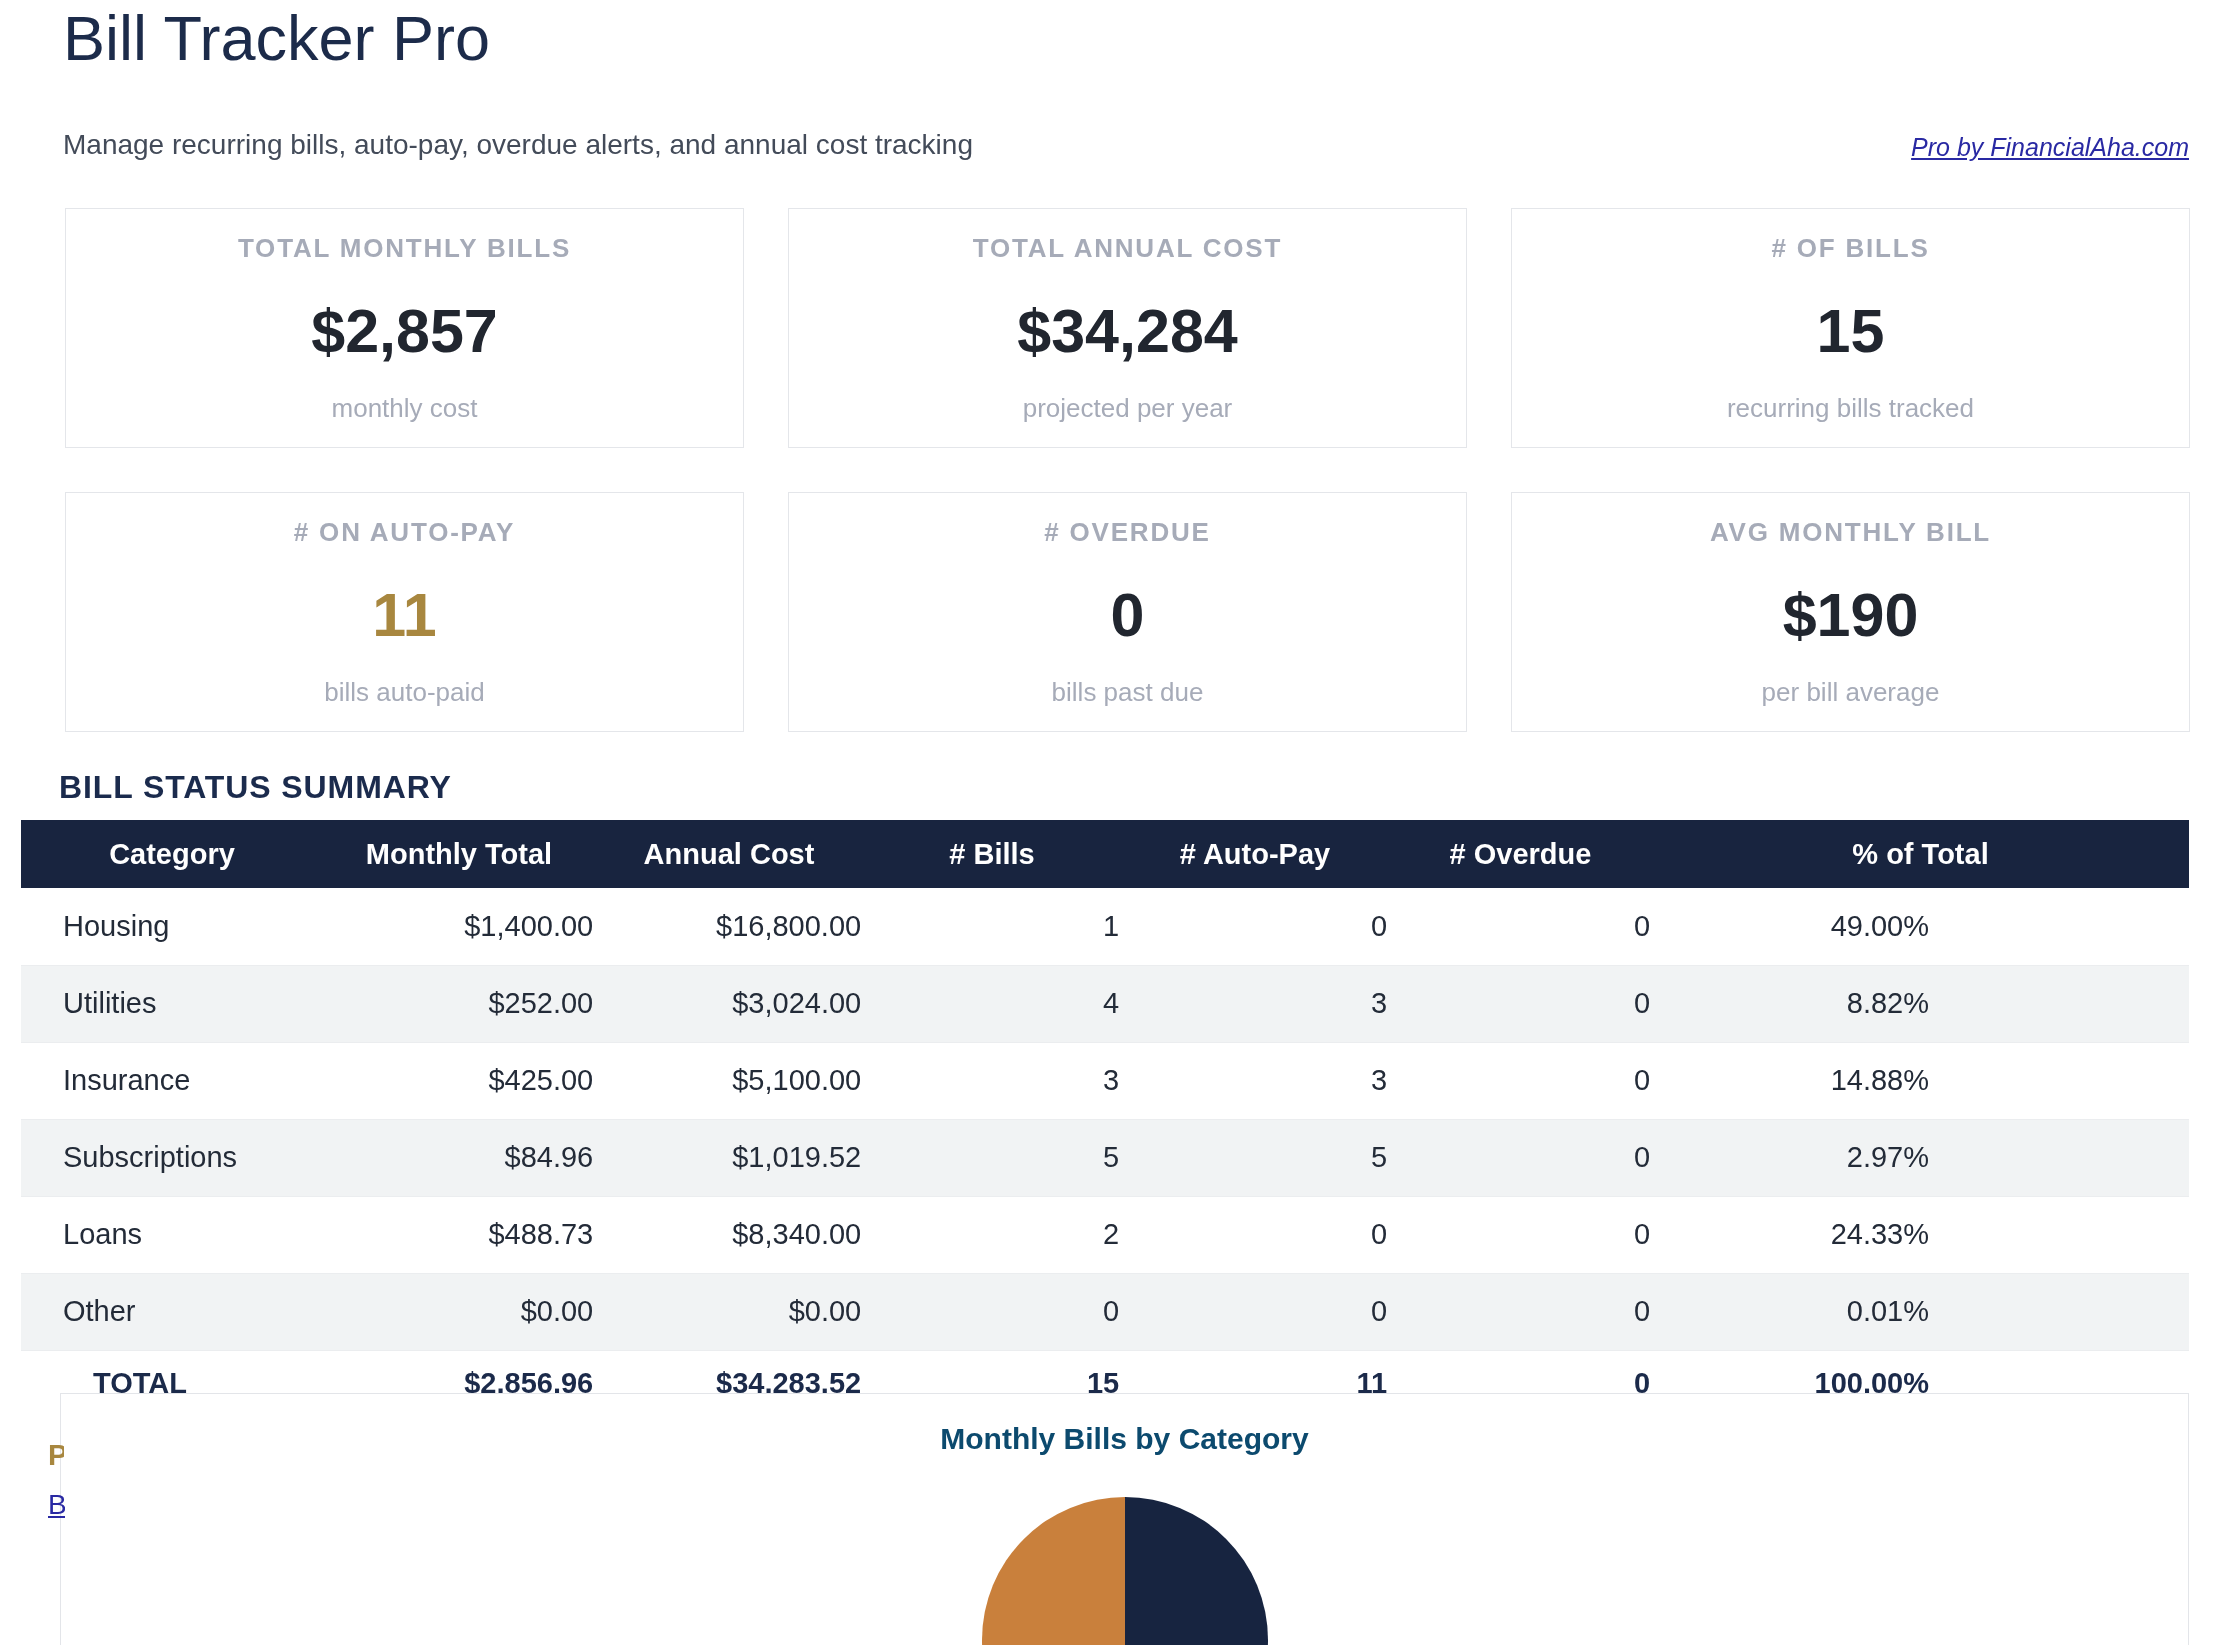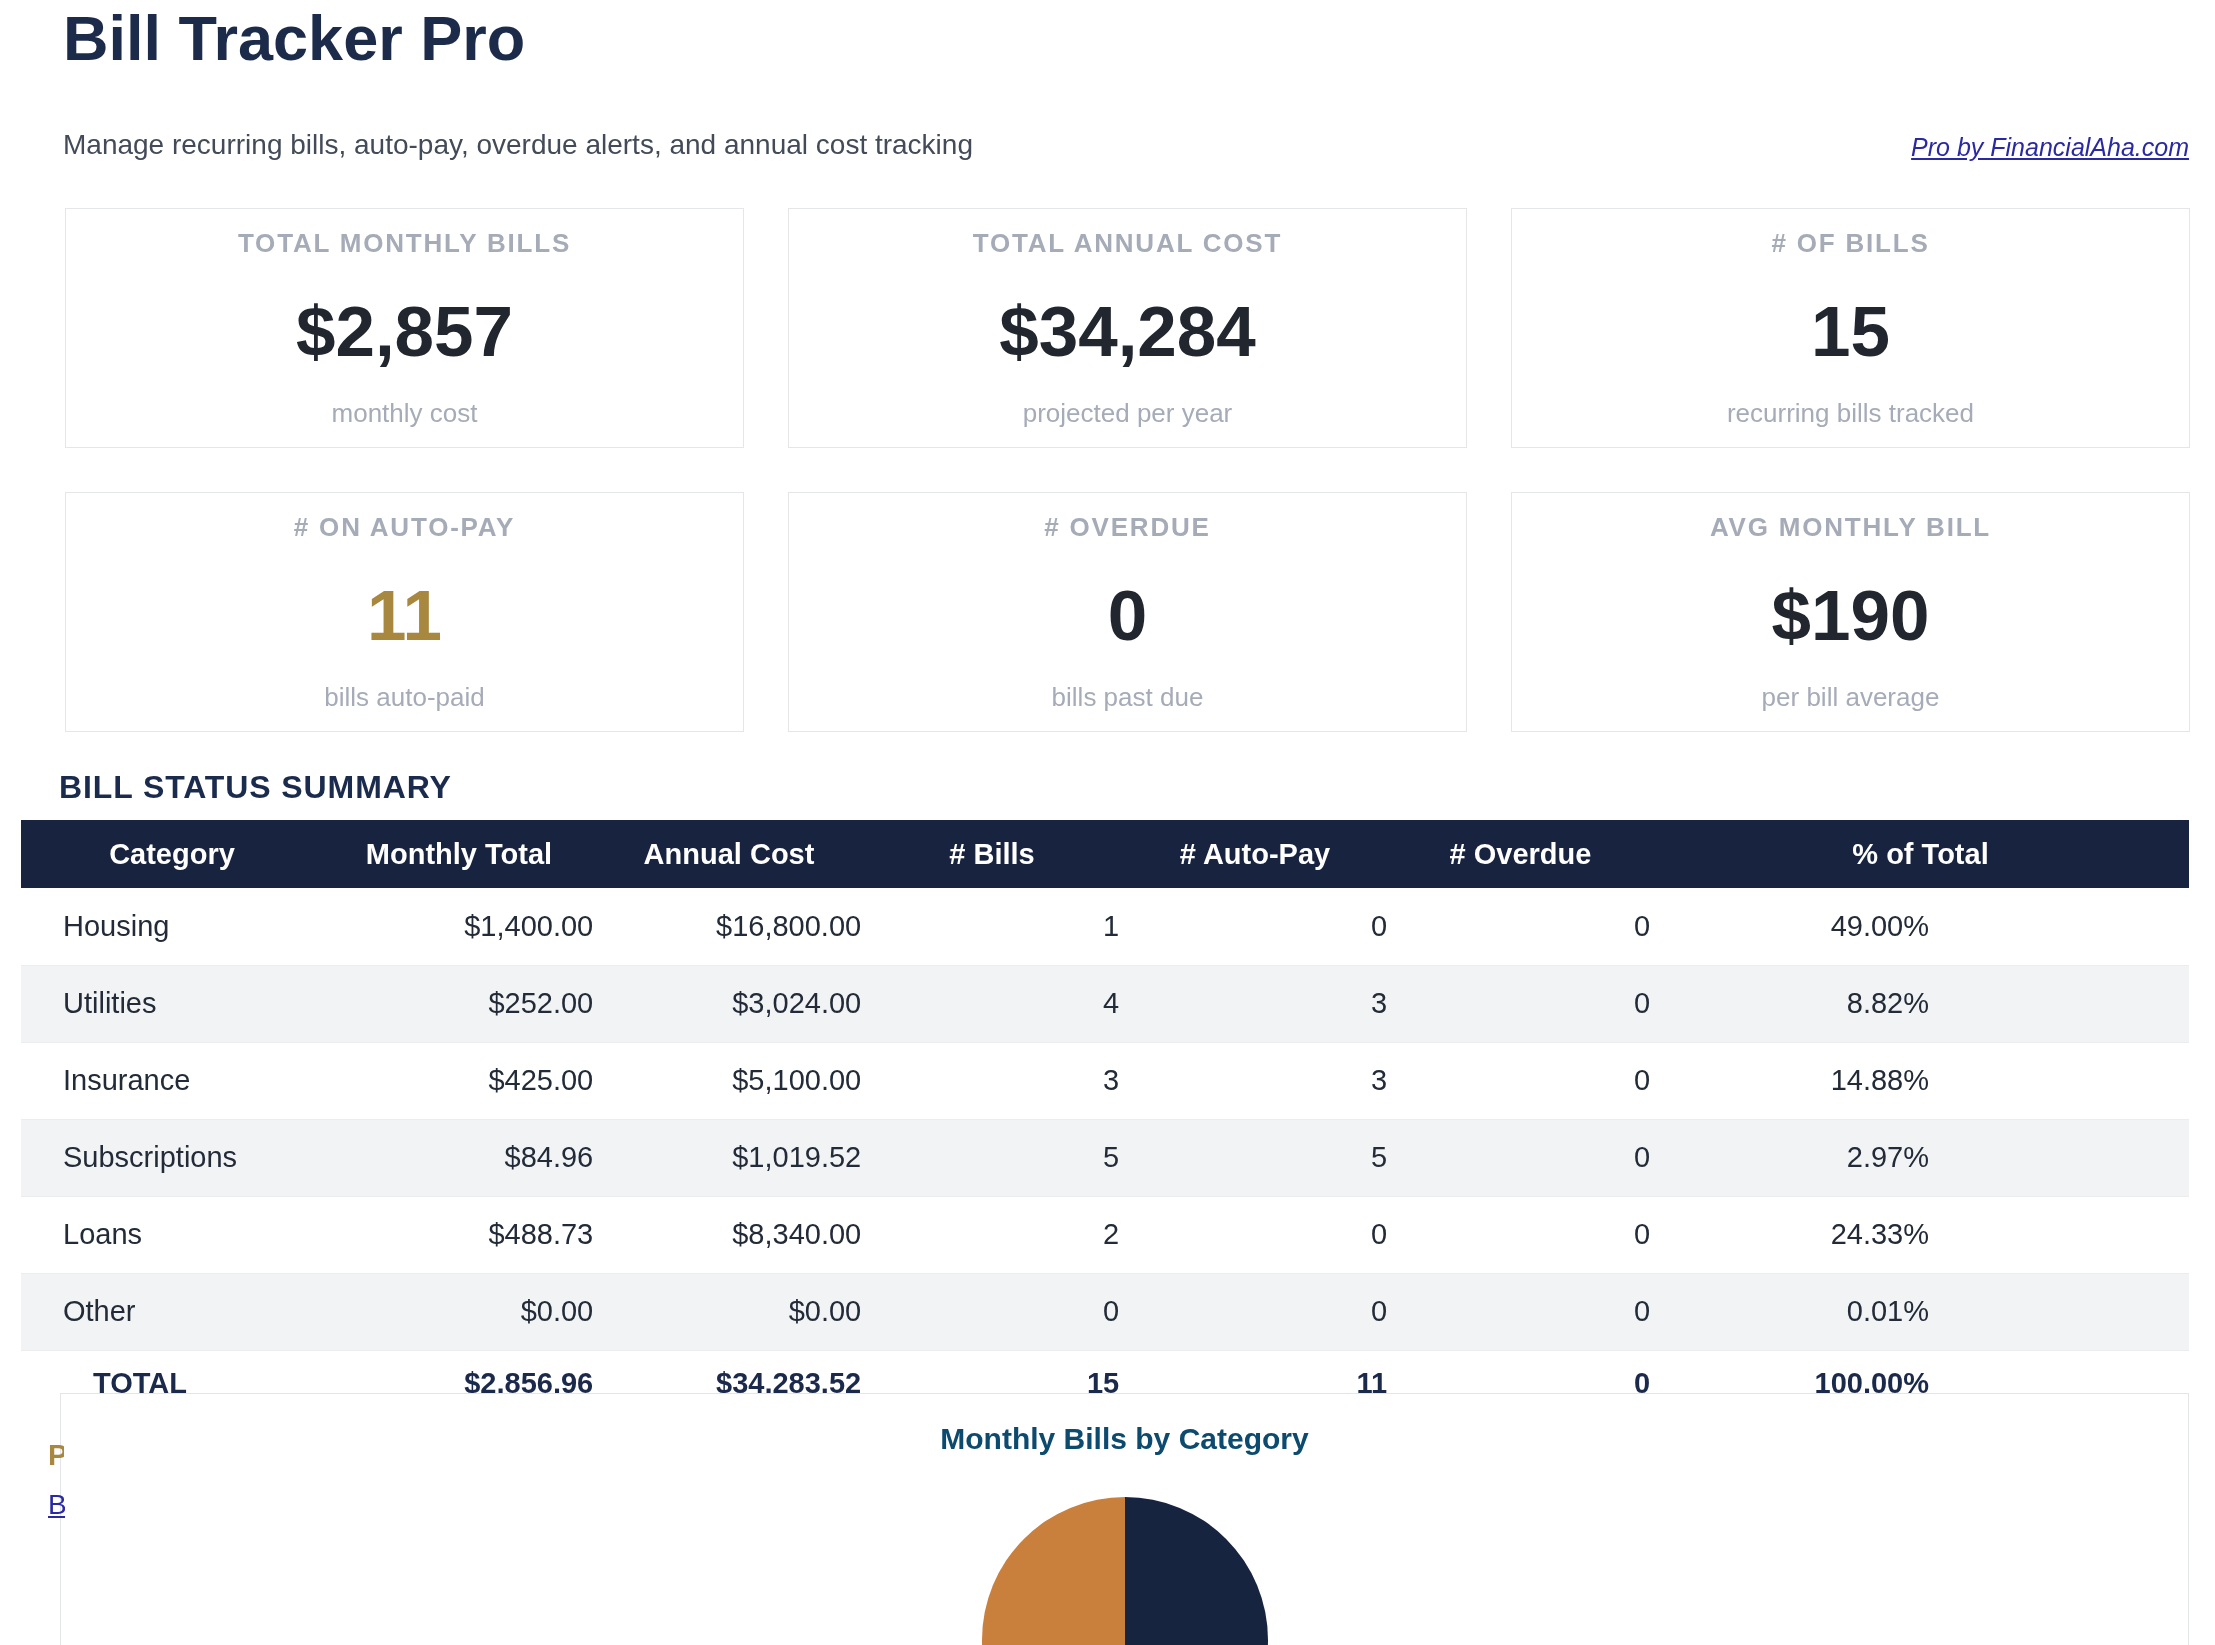--- a/index.html
+++ b/index.html
@@ -4,21 +4,21 @@
 <style>
   html,body{margin:0;padding:0;}
   body{
     width:2215px;height:1646px;overflow:hidden;background:#ffffff;
     font-family:"Liberation Sans", sans-serif;position:relative;
   }
   .page{position:absolute;inset:0;}
 
   
   .title{
-    position:absolute;left:63px;top:7.4px;font-size:63px;font-weight:700;
+    position:absolute;left:63px;top:7.4px;font-size:63px;font-weight:400;
     color:#1c2b4a;letter-spacing:0px;line-height:1;
   }
   .subtitle{
     position:absolute;left:63px;top:129px;font-size:28px;color:#434b59;
   }
   .pro-link{
     position:absolute;right:26px;top:133px;font-size:25px;font-style:italic;
     color:var(--link,#2929a3);text-decoration:underline;cursor:pointer;text-align:right;
   }
 
@@ -28,21 +28,21 @@
     display:grid;grid-template-columns:repeat(3,1fr);column-gap:262px;row-gap:22px;gap:44px;
   }
   .card{
     height:240px;border:1.8px solid #e4e6ea;box-sizing:border-box;background:#fff;
     display:flex;flex-direction:column;align-items:center;justify-content:center;
   }
   .card-label{
     font-size:26px;font-weight:700;color:#a6abb8;letter-spacing:1.8px;
     text-transform:uppercase;margin-bottom:37px;
   }
-  .card-value{font-size:71px;font-weight:700;color:#21262f;line-height:1;}
+  .card-value{font-size:61px;font-weight:700;color:#21262f;line-height:1;}
   .card-value.gold{color:var(--gold,#a8873f);}
   .card-sub{font-size:26px;color:#a6abb8;margin-top:31px;}
 
   
   .section-heading{
     position:absolute;left:59px;top:769px;font-size:32px;font-weight:700;
     color:#1b2b4d;letter-spacing:0.9px;
   }
 
   

